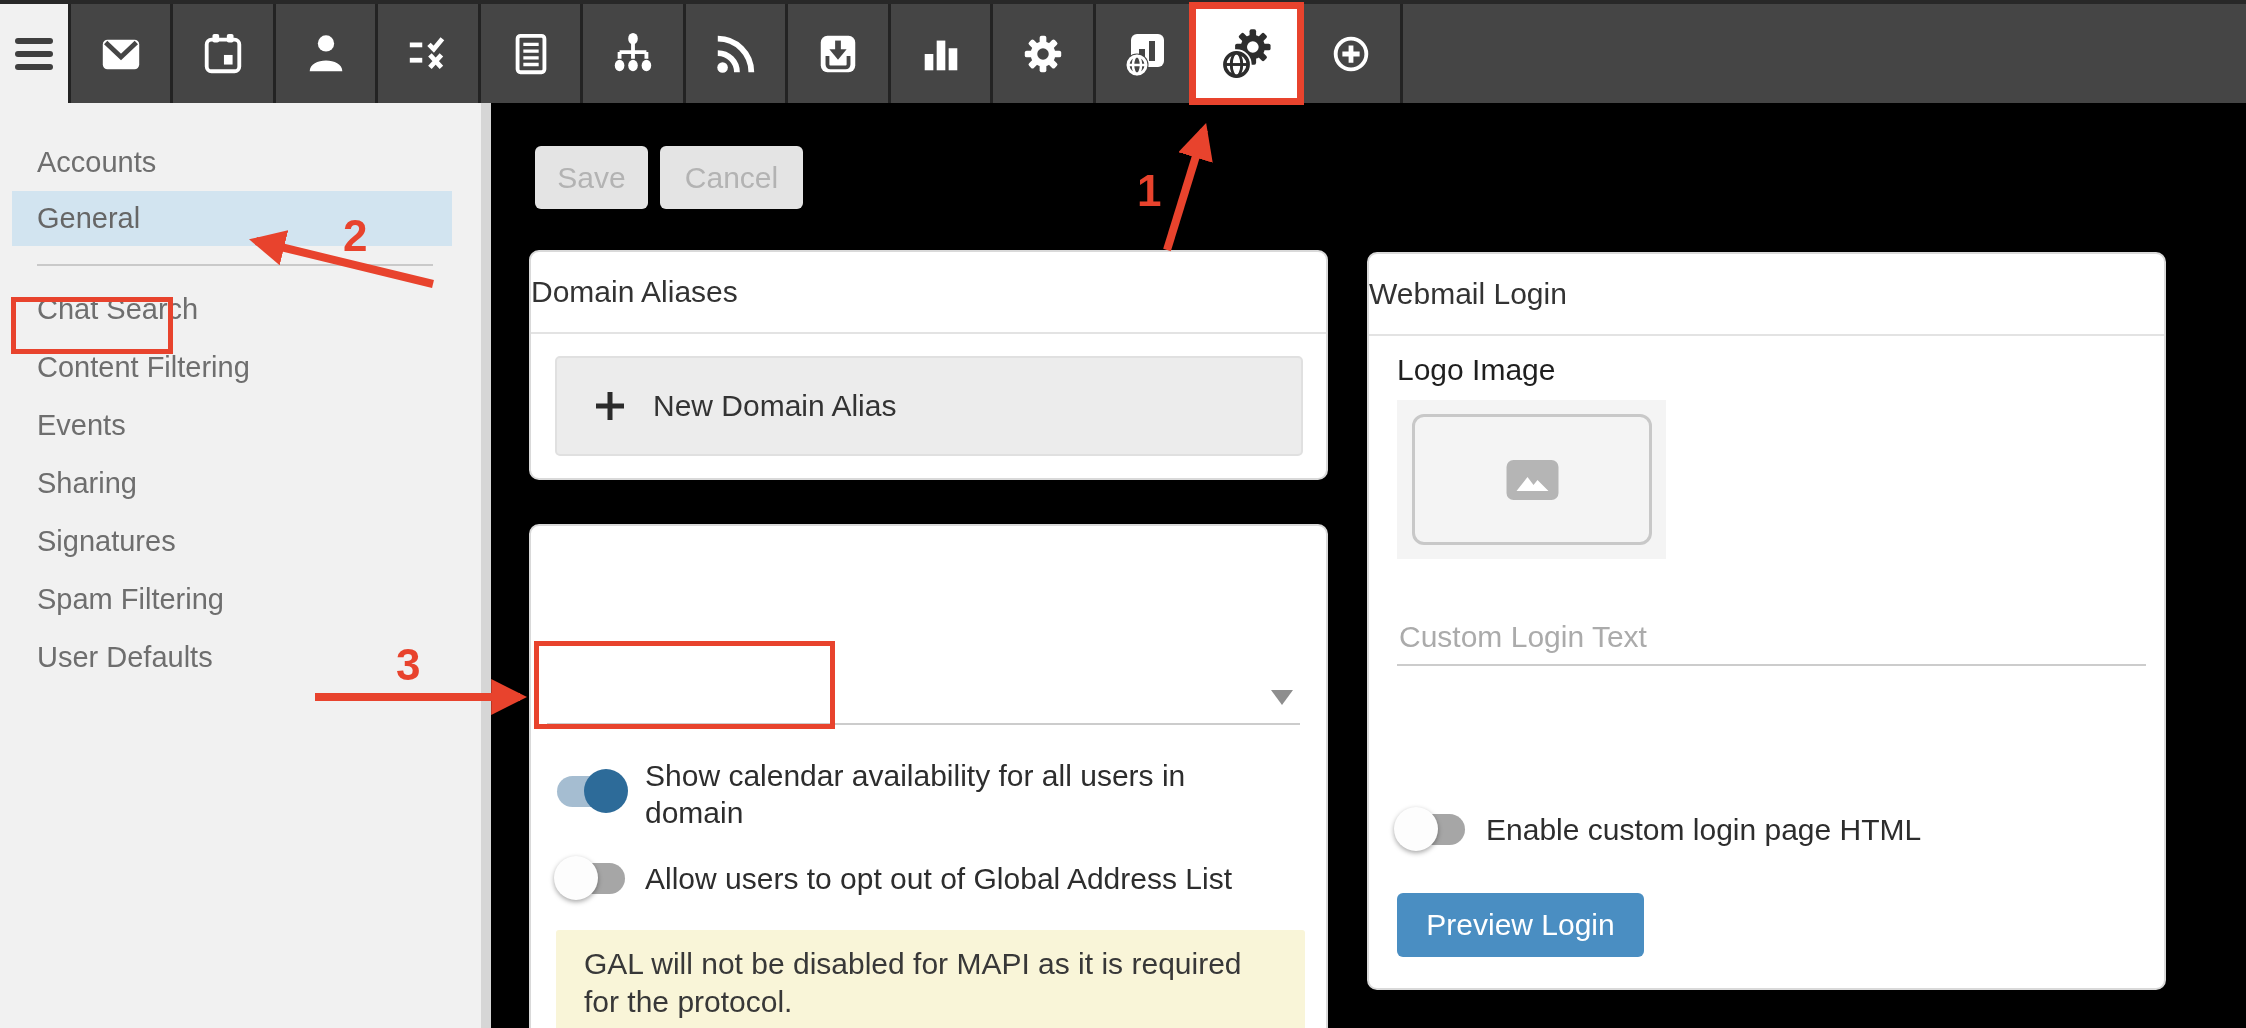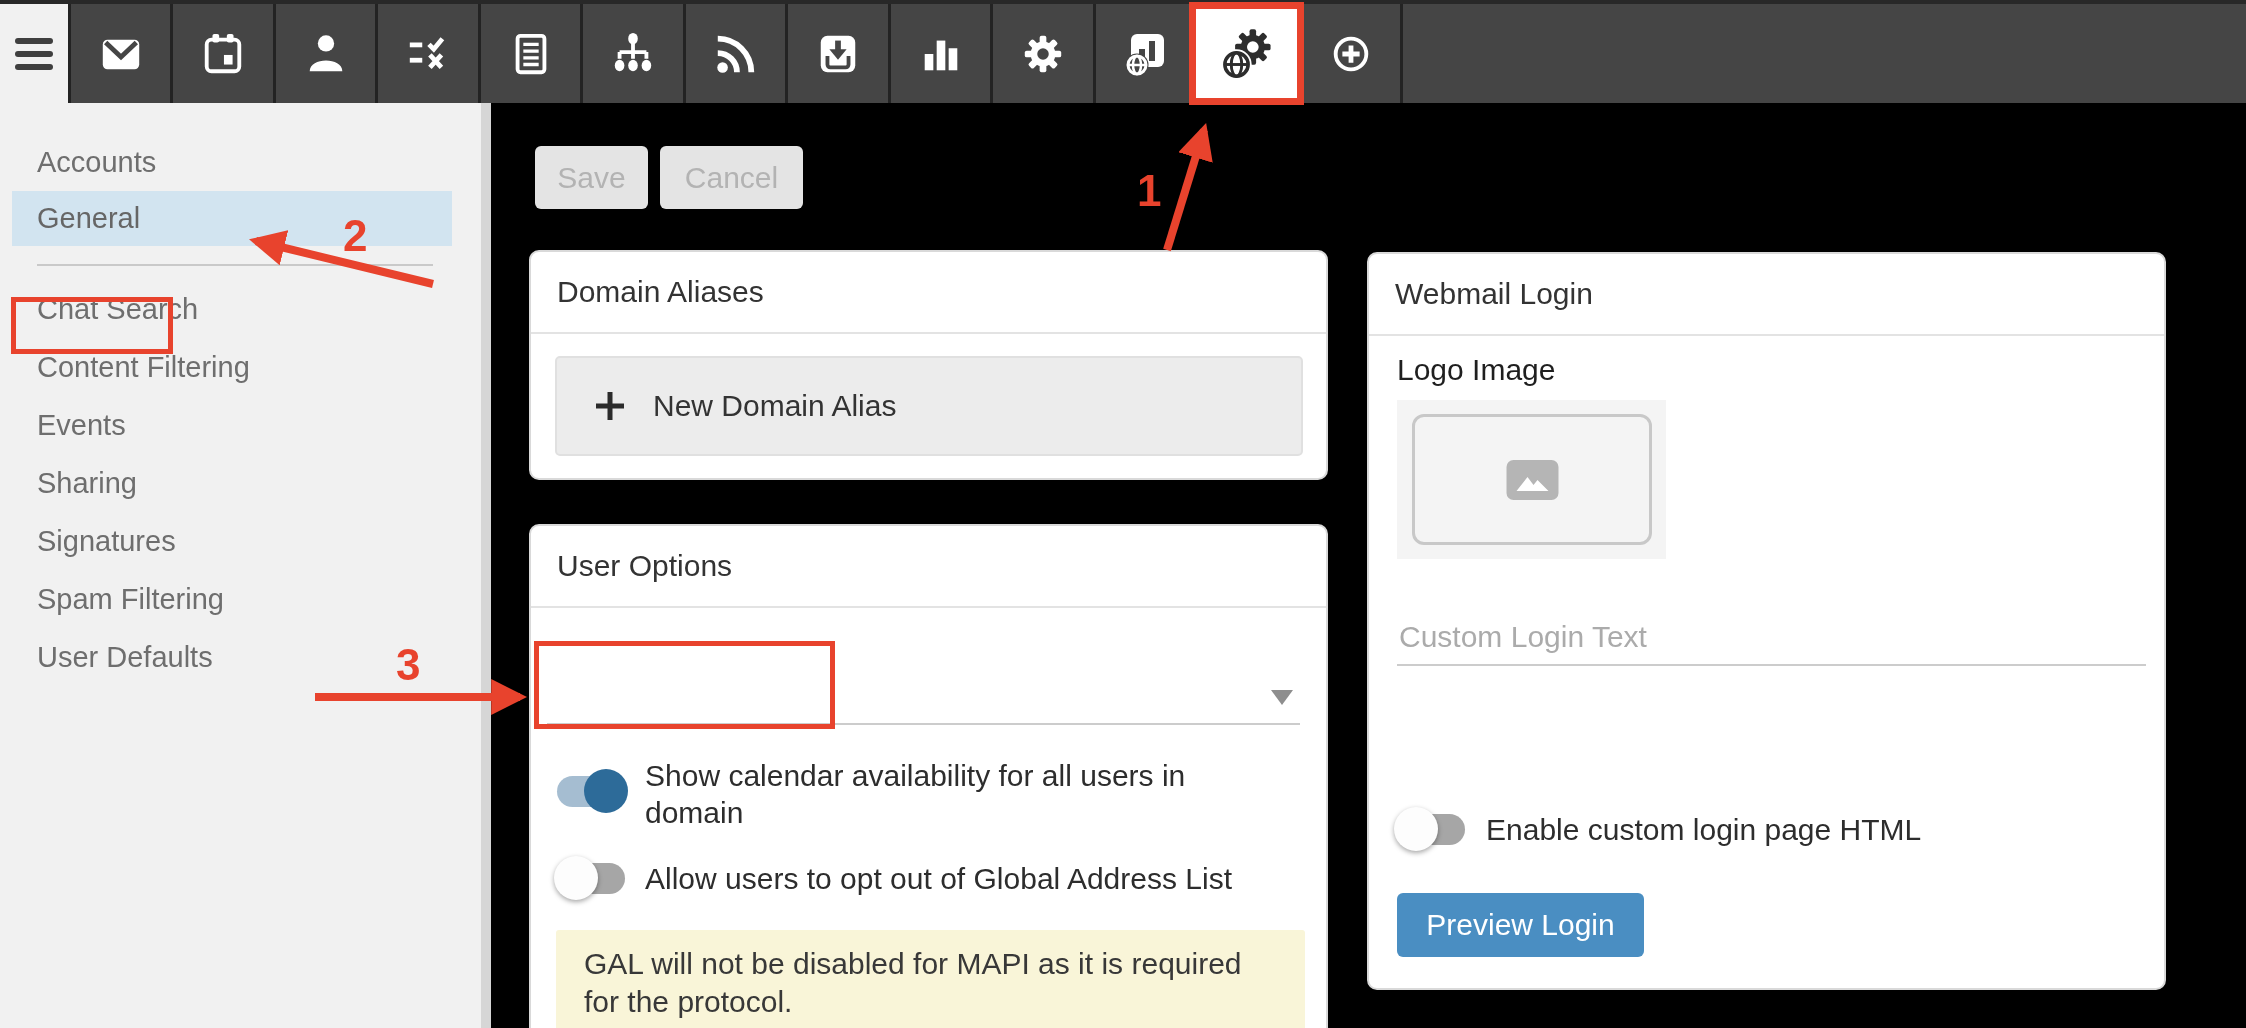--- a/index.html
+++ b/index.html
@@ -30,21 +30,21 @@
   #splitter{position:absolute;left:481px;top:103px;width:10px;height:925px;background:#d6d6d6;}
 
   
   .btn-disabled{position:absolute;background:#e4e4e4;color:#b3b3b3;font-size:30px;border:none;
     border-radius:6px;display:flex;align-items:center;justify-content:center;}
   .btn-primary{background:#4a8ec2;color:#ffffff;font-size:30px;border:none;border-radius:6px;
     display:flex;align-items:center;justify-content:center;cursor:pointer;}
 
   
   .card{position:absolute;background:#ffffff;border:2px solid #d9d9d9;border-radius:10px;box-sizing:border-box;}
-  .card-header{height:80px;line-height:80px;padding-left:26px;font-size:30px;color:#333;
+  .card-header{height:80px;line-height:80px;font-size:30px;color:#333;
     border-bottom:2px solid #e3e3e3;}
 
   .gray-btn{position:absolute;background:#ececec;border:2px solid #e0e0e0;border-radius:5px;
     box-sizing:border-box;display:flex;align-items:center;padding-left:36px;cursor:pointer;}
   .gray-btn .plus{margin-right:26px;display:flex;}
   .gray-btn .lbl{font-size:30px;color:#333;}
 
   .field-label{font-size:22px;color:#979797;}
   .field-value{font-size:30px;color:#1d1d1d;}
   .field-line{background:#cccccc;height:2px;}
@@ -229,21 +229,20 @@
       <span class="plus">
         <svg width="34" height="34" viewBox="0 0 34 34">
             <path d="M17 3 v28 M3 17 h28" stroke="#2b2b2b" stroke-width="5"></path>
           </svg>
       </span>
       <span class="lbl">New Domain Alias</span>
     </div>
   </div>
 
   <div class="card" style="left:529px;top:524px;width:799px;height:560px">
-    <div class="card-header">User Options</div>
 
     <div class="caret-down abs" style="left:740px;top:164px"></div>
     <div class="field-line abs" style="left:16px;top:197px;width:753px"></div>
 
     <div class="toggle on abs" style="left:26px;top:250px">
         <div class="knob"></div>
       </div>
     <div class="toggle-label abs" style="left:114px;top:231px;width:640px">Show calendar availability for all users in domain</div>
 
     <div class="toggle off abs" style="left:26px;top:337px">

